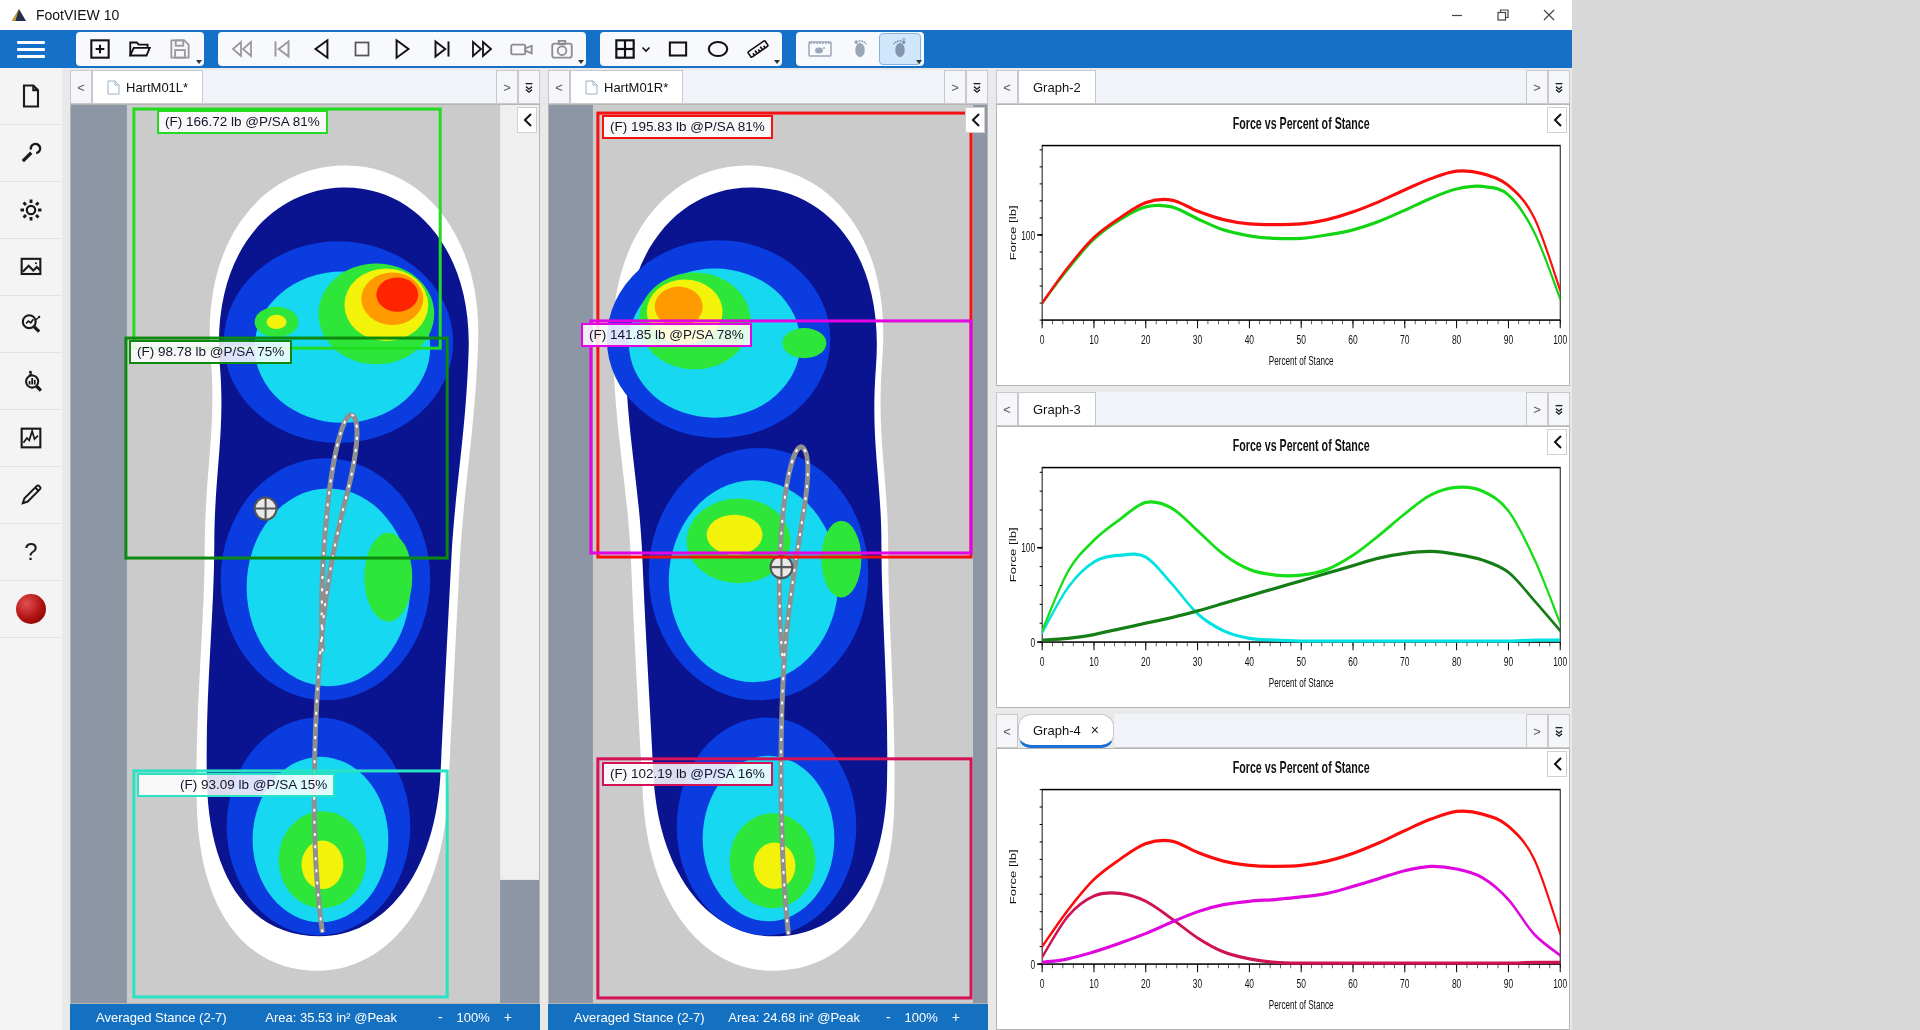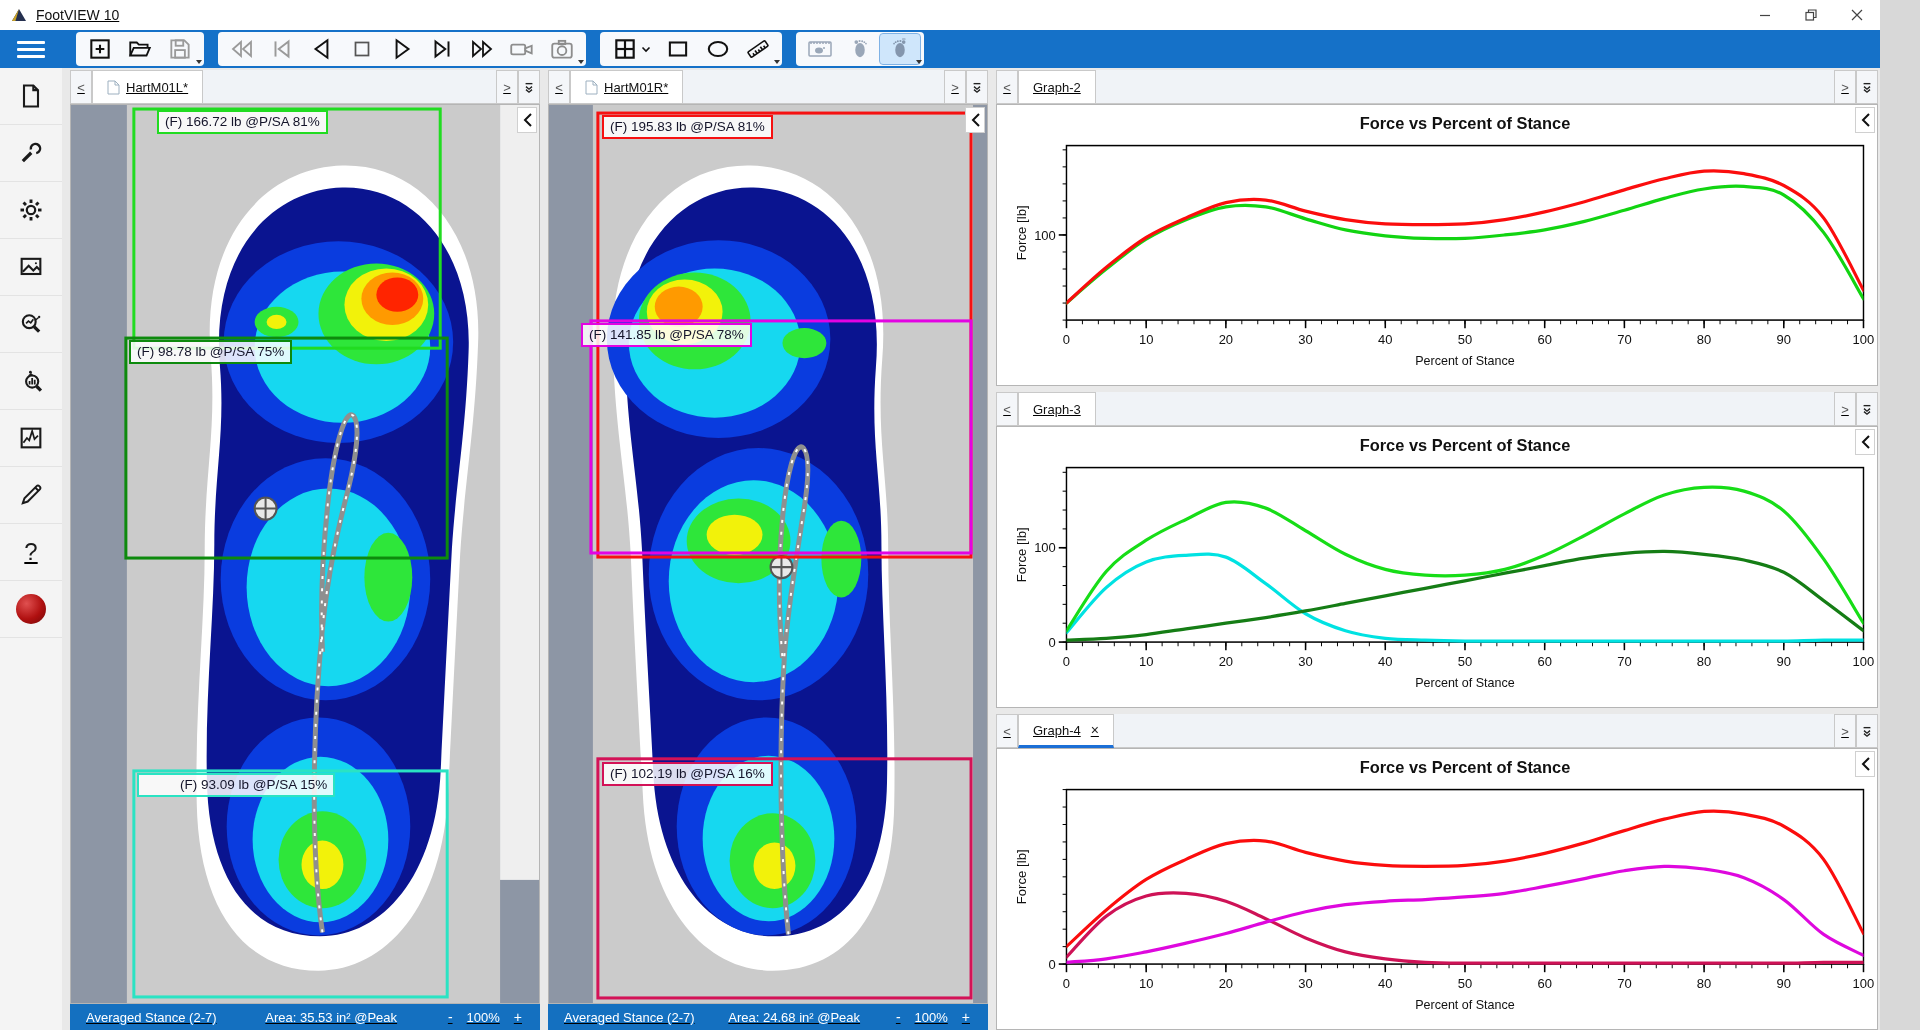--- a/index.html
+++ b/index.html
@@ -1,17 +1,17 @@
 <!DOCTYPE html>
 <html><head>
 <meta charset="utf-8">
 <style>
   html,body{margin:0;padding:0;background:#d8d8d8;}
-  .app{width:1880px;height:1030px;display:flex;flex-direction:column;background:#e9e9e9;
-       font-family:"Liberation Sans",sans-serif;overflow:hidden;position:relative;text-decoration:underline;}
+  .app{width:1572px;height:1030px;display:flex;flex-direction:column;background:#e9e9e9;
+       font-family:"Liberation Sans",sans-serif;overflow:hidden;position:relative;}
   
   .titlebar{height:30px;background:#ffffff;display:flex;align-items:center;flex:none;}
   .titlebar .logo{margin:0 8px 0 10px;display:flex;}
   .titlebar .title{font-size:14px;color:#111;}
   .titlebar .tspacer{flex:1;}
   .win-btn{width:46px;height:30px;display:flex;align-items:center;justify-content:center;
            background:transparent;border:none;}
   
   .toolbar{height:38px;background:#1571c8;display:flex;align-items:center;flex:none;gap:14px;}
   .hamburger{width:62px;height:38px;display:flex;flex-direction:column;justify-content:center;
@@ -32,34 +32,34 @@
              border-bottom:1px solid #e3e3e3;background:transparent;border-left:none;
              border-right:none;border-top:none;}
   .main{flex:1;display:flex;padding:2px 2px 0 8px;gap:8px;min-width:0;}
   
   .panel{display:flex;flex-direction:column;min-height:0;}
   .tabrow{height:34px;display:flex;align-items:stretch;flex:none;}
   .tabnav{width:22px;background:#f4f6f9;border:1px solid #c9c9c9;color:#555;font-size:13px;
           display:flex;align-items:center;justify-content:center;padding:0;}
   .tab{background:#fff;border:1px solid #c9c9c9;display:flex;align-items:center;gap:6px;
        padding:0 14px;font-size:13px;color:#111;position:relative;}
-  .tab.blue-underline{border-bottom:3px solid #1b6fd6;}
+  .tab.blue-underline{border-bottom:3px solid #1b6fd6;border-radius:13px;}
   .tab .close-x{font-size:14px;color:#222;margin-left:4px;}
   .tabspacer{flex:1;background:#f0f3f7;border-bottom:1px solid #c9c9c9;}
   .content{flex:1;position:relative;border:1px solid #b5b5b5;overflow:hidden;min-height:0;background:#fff;}
   .content svg.fill{position:absolute;inset:0;width:100%;height:100%;}
   .collapse{position:absolute;top:2px;right:2px;width:20px;height:26px;background:#fff;
             border:1px solid #d0d0d0;display:flex;align-items:center;justify-content:center;padding:0;}
   
   .foot-left{width:470px;flex:none;}
   .foot-right{width:440px;flex:none;}
   .zlabel{position:absolute;background:rgba(255,255,255,.86);border:2px solid #888;
           padding:1px 6px 2px 6px;font-size:13.5px;color:#14142a;white-space:nowrap;line-height:17px;}
   .statusbar{height:26px;background:#1470c0;color:#fff;display:flex;align-items:center;
-             font-size:13px;padding:0 16px;flex:none;justify-content:space-between;}
+             font-size:13px;padding:0 26px;flex:none;justify-content:space-between;}
   .statusbar .zoomctl{display:flex;align-items:center;gap:12px;}
   .statusbar button{background:transparent;border:none;color:#fff;font-size:14px;padding:0 2px;}
   
   .graphs{flex:1;display:flex;flex-direction:column;gap:6px;min-width:0;}
   .gpanel{flex:1;}
   svg text{font-family:"Liberation Sans",sans-serif;}
 </style>
 </head>
 <body>
 

